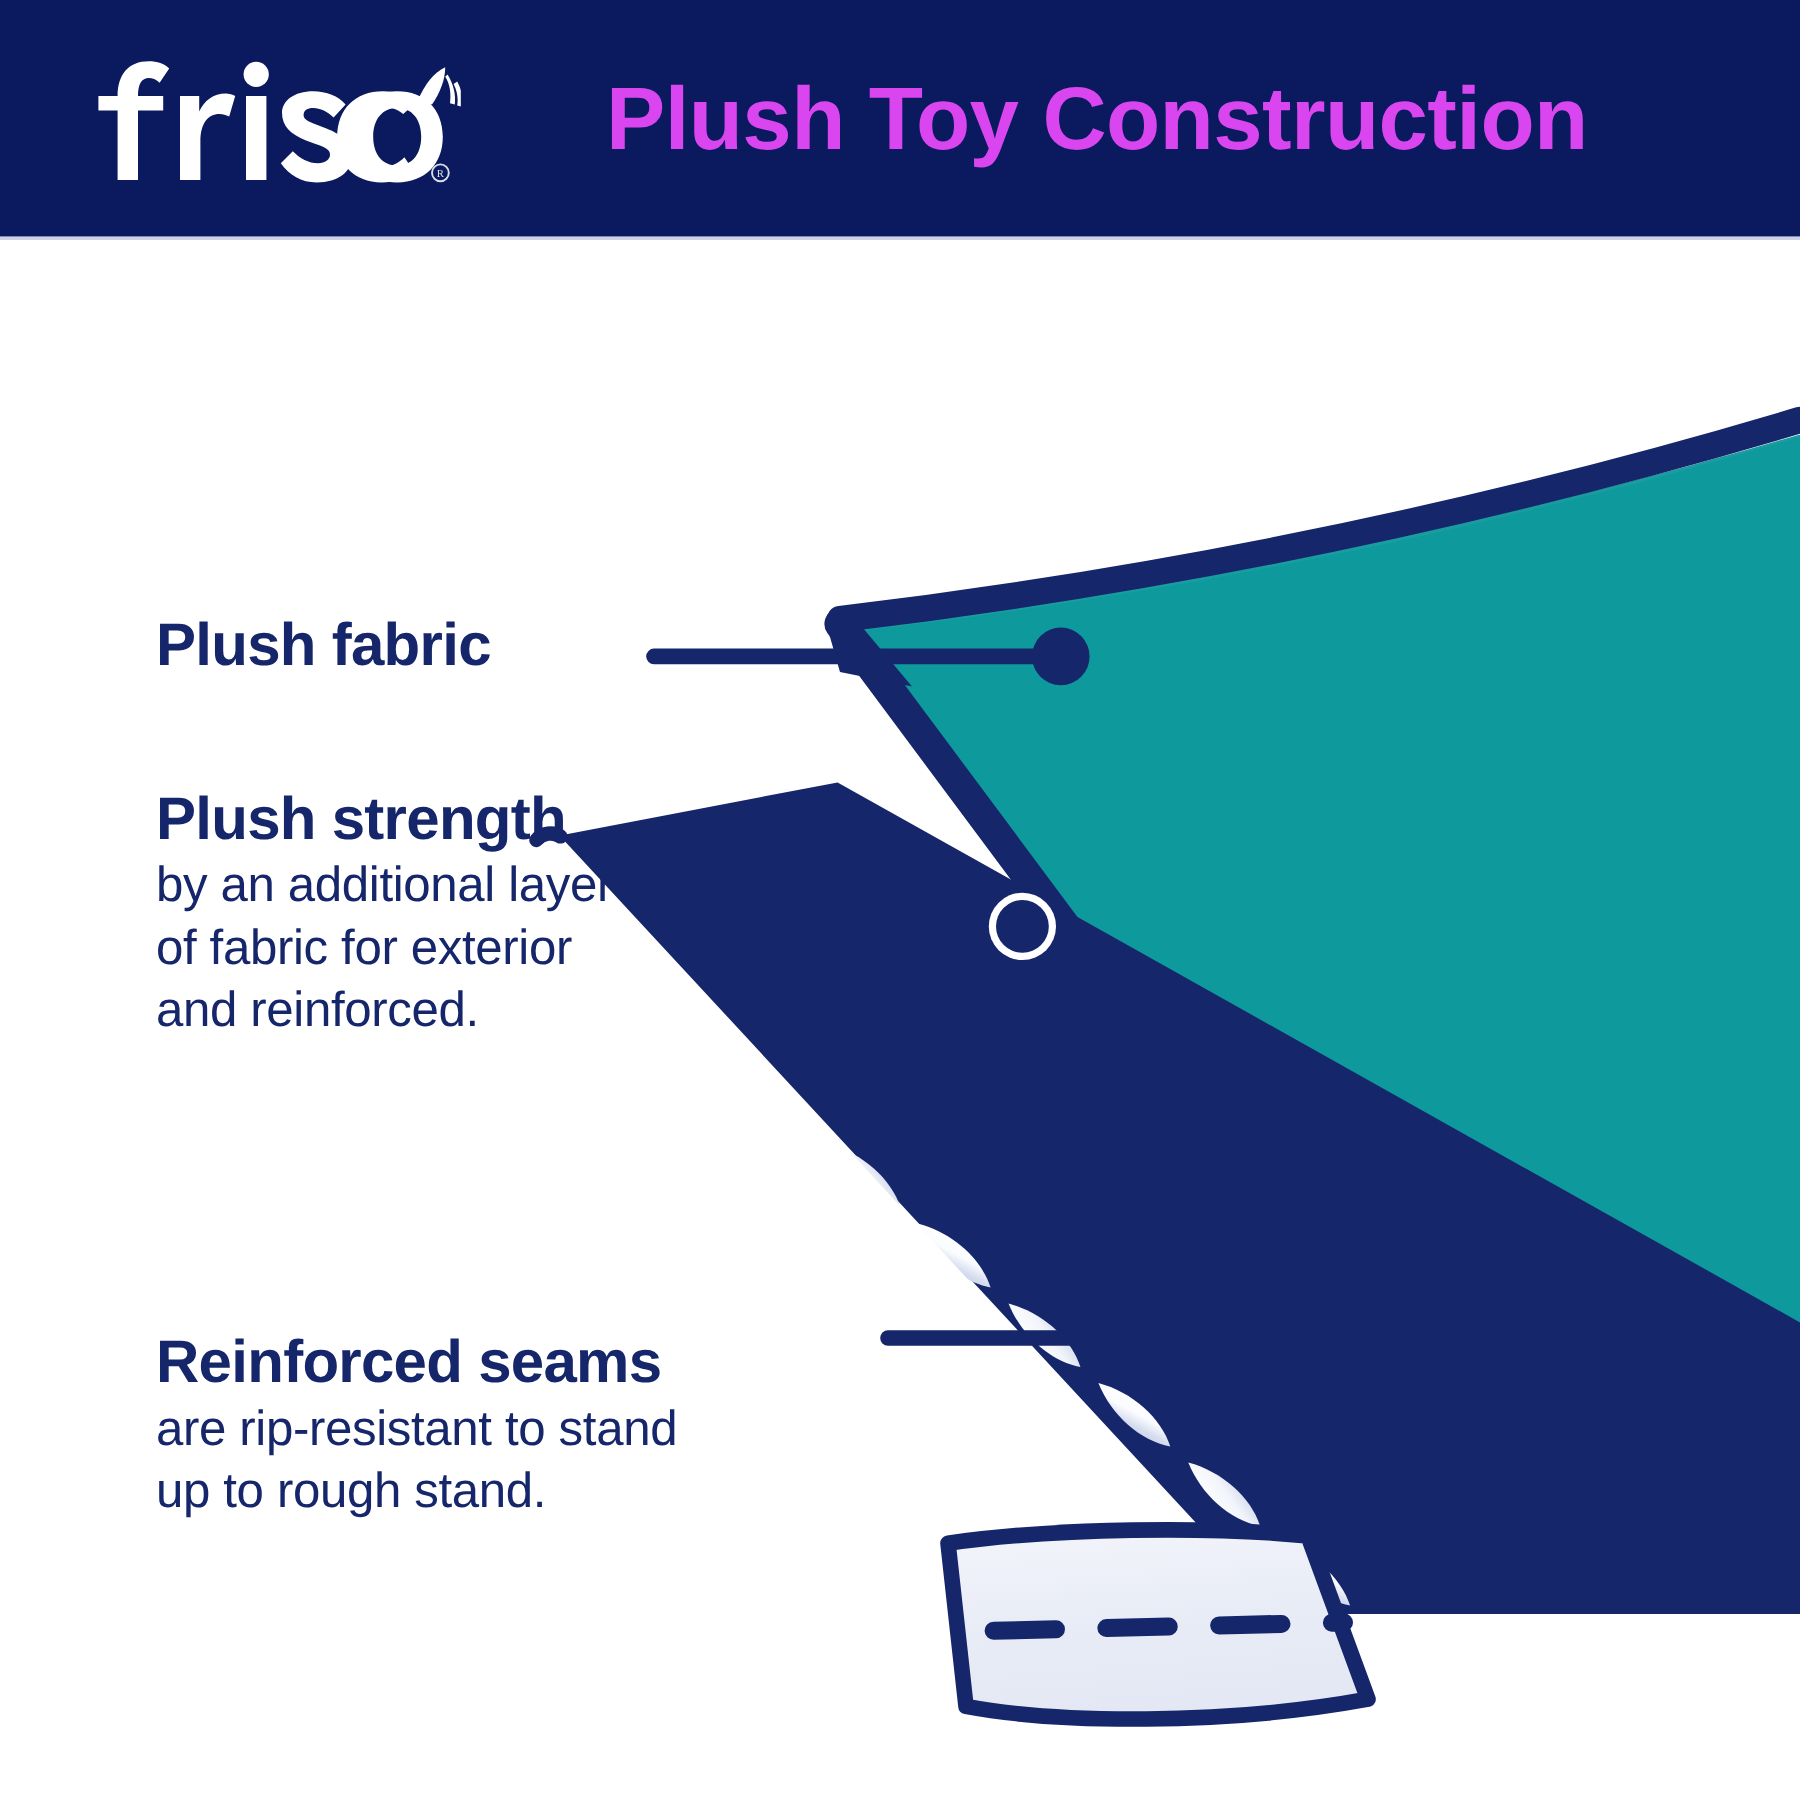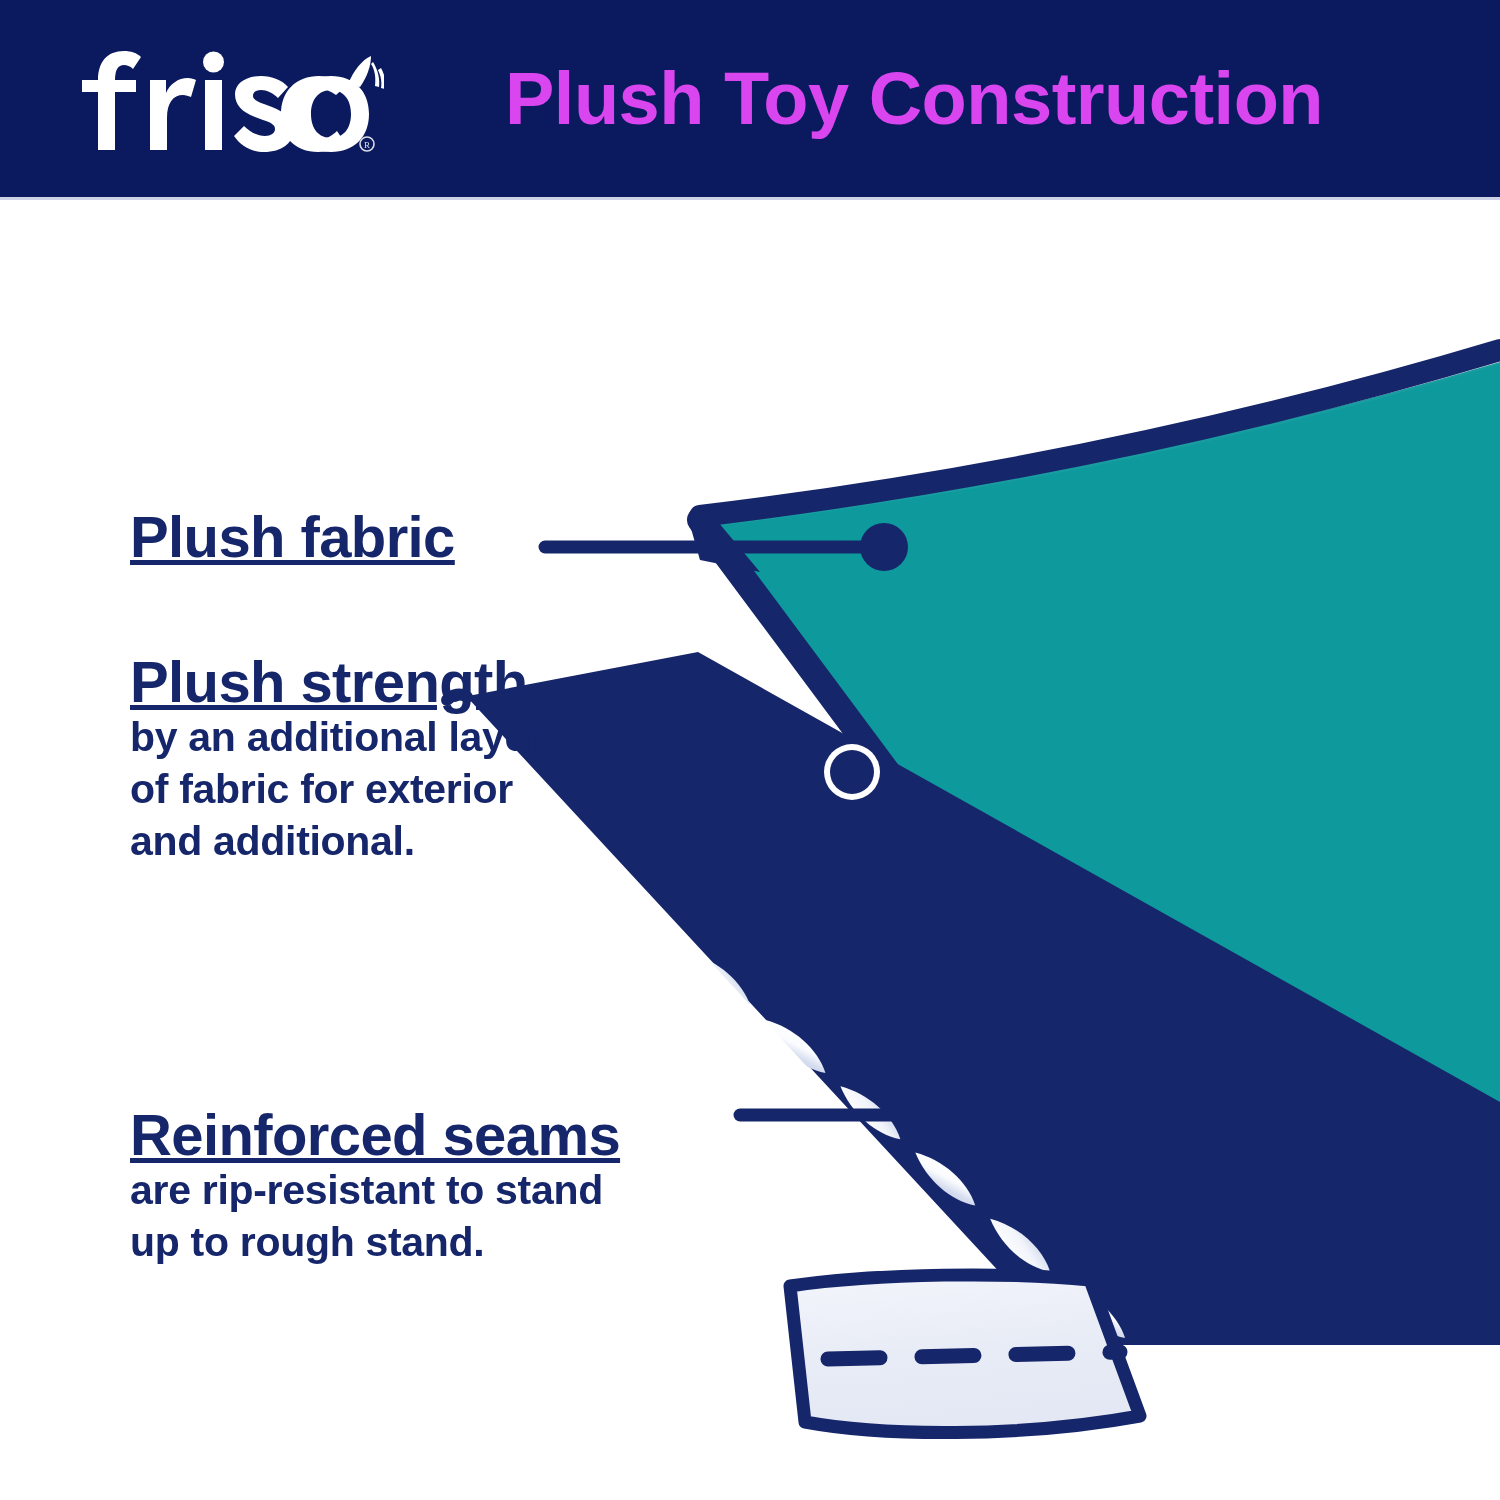--- a/index.html
+++ b/index.html
@@ -63,30 +63,29 @@
     width: 1500px;
     height: 1300px;
   }
 
   
   .callout {
     position: absolute;
     color: #16266b;
   }
   .callout .head {
-    font-size: 58px;
+    font-size: 50px;
     font-weight: bold;
     line-height: 58px;
     letter-spacing: -0.6px;
     white-space: nowrap;
-    text-decoration: underline;
   }
   .callout .body {
     font-size: 41px;
-    font-weight: bold;
+    font-weight: normal;
     line-height: 52px;
     letter-spacing: -0.3px;
     white-space: nowrap;
   }
 
   #callout-plush-fabric { left: 130px; top: 508px; }
   #callout-plush-exterior { left: 130px; top: 653px; }
   #callout-reinforced-seams { left: 130px; top: 1078px; margin-top: 28px; }
 </style>
 </head>
@@ -511,21 +510,21 @@
   </svg>
 
   <div class="callout" id="callout-plush-fabric">
     <div class="head">Plush fabric</div>
   </div>
 
   <div class="callout" id="callout-plush-exterior">
     <div class="head">Plush strength</div>
     <div class="body">by an additional layer</div>
     <div class="body">of fabric for exterior</div>
-    <div class="body">and additional.</div>
+    <div class="body">and reinforced.</div>
   </div>
 
   <div class="callout" id="callout-reinforced-seams">
     <div class="head">Reinforced seams</div>
     <div class="body">are rip-resistant to stand</div>
     <div class="body">up to rough stand.</div>
   </div>
 
 </div>
 

